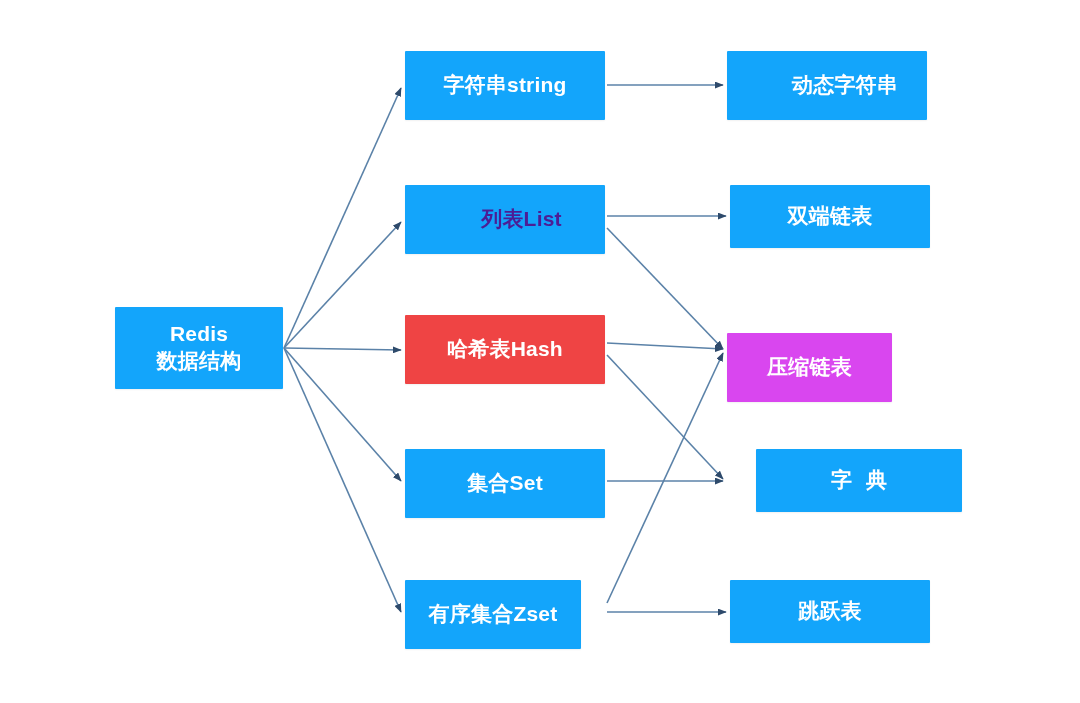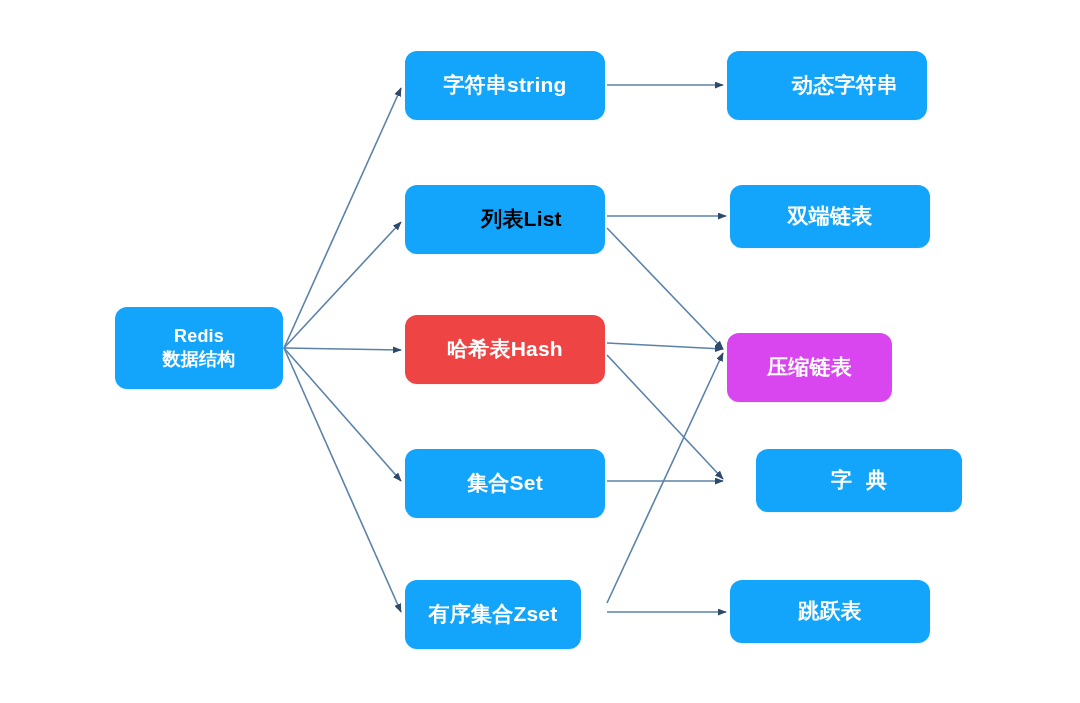--- a/index.html
+++ b/index.html
@@ -25,36 +25,36 @@
     left: 0;
     top: 0;
     width: 1080px;
     height: 703px;
     pointer-events: none;
   }
   .node {
     position: absolute;
     box-sizing: border-box;
     background: #13A5FB;
-    border-radius: 12px;
+    border-radius: 1px;
     color: #ffffff;
     display: flex;
     align-items: center;
     justify-content: center;
     text-align: center;
     line-height: 1.28;
     font-weight: 700;
     font-size: 21px;
     letter-spacing: 0.2px;
     box-shadow: 0 1px 2px rgba(0,0,0,0.06);
     white-space: pre-line;
     z-index: 2;
   }
   .node.root {
-    font-size: 18px;
+    font-size: 21px;
   }
   .node.spaced {
     letter-spacing: 14px;
     text-indent: 14px;
   }
 </style>
 </head>
 <body>
 
 <div id="canvas">
@@ -79,21 +79,21 @@
         <line x1="607" y1="481" x2="723" y2="481" stroke="#5B82A8" stroke-width="1.6" marker-end="url(#arrowhead)"></line>
         <line x1="607" y1="603" x2="723" y2="353" stroke="#5B82A8" stroke-width="1.6" marker-end="url(#arrowhead)"></line>
         <line x1="607" y1="612" x2="726" y2="612" stroke="#5B82A8" stroke-width="1.6" marker-end="url(#arrowhead)"></line>
       </g>
   </svg>
 
   <div id="nodes-group">
       <div class="node root" style="left: 115px; top: 307px; width: 168px; height: 82px; background: rgb(19, 165, 251); color: rgb(255, 255, 255);">Redis
 数据结构</div>
       <div class="node" style="left: 405px; top: 51px; width: 200px; height: 69px; background: rgb(19, 165, 251); color: rgb(255, 255, 255);">字符串string</div>
-      <div class="node" style="left: 405px; top: 185px; width: 200px; height: 69px; background: rgb(19, 165, 251); color: #000000; padding-left: 33px;">列表List</div>
+      <div class="node" style="left: 405px; top: 185px; width: 200px; height: 69px; background: rgb(19, 165, 251); color: #4c1d95; padding-left: 33px;">列表List</div>
       <div class="node" style="left: 405px; top: 315px; width: 200px; height: 69px; background: #ef4444; color: rgb(255, 255, 255);">哈希表Hash</div>
       <div class="node" style="left: 405px; top: 449px; width: 200px; height: 69px; background: rgb(19, 165, 251); color: rgb(255, 255, 255);">集合Set</div>
       <div class="node" style="left: 405px; top: 580px; width: 176px; height: 69px; background: rgb(19, 165, 251); color: rgb(255, 255, 255);">有序集合Zset</div>
       <div class="node" style="left: 727px; top: 51px; width: 200px; height: 69px; background: rgb(19, 165, 251); color: rgb(255, 255, 255); padding-left: 36px;">动态字符串</div>
       <div class="node" style="left: 730px; top: 185px; width: 200px; height: 63px; background: rgb(19, 165, 251); color: rgb(255, 255, 255);">双端链表</div>
       <div class="node" style="left: 727px; top: 333px; width: 165px; height: 69px; background: #d946ef; color: rgb(255, 255, 255);">压缩链表</div>
       <div class="node spaced" style="left: 727px; top: 449px; width: 206px; height: 63px; background: rgb(19, 165, 251); color: rgb(255, 255, 255); margin-left: 29px;">字典</div>
       <div class="node" style="left: 730px; top: 580px; width: 200px; height: 63px; background: rgb(19, 165, 251); color: rgb(255, 255, 255);">跳跃表</div>
     </div>
 

